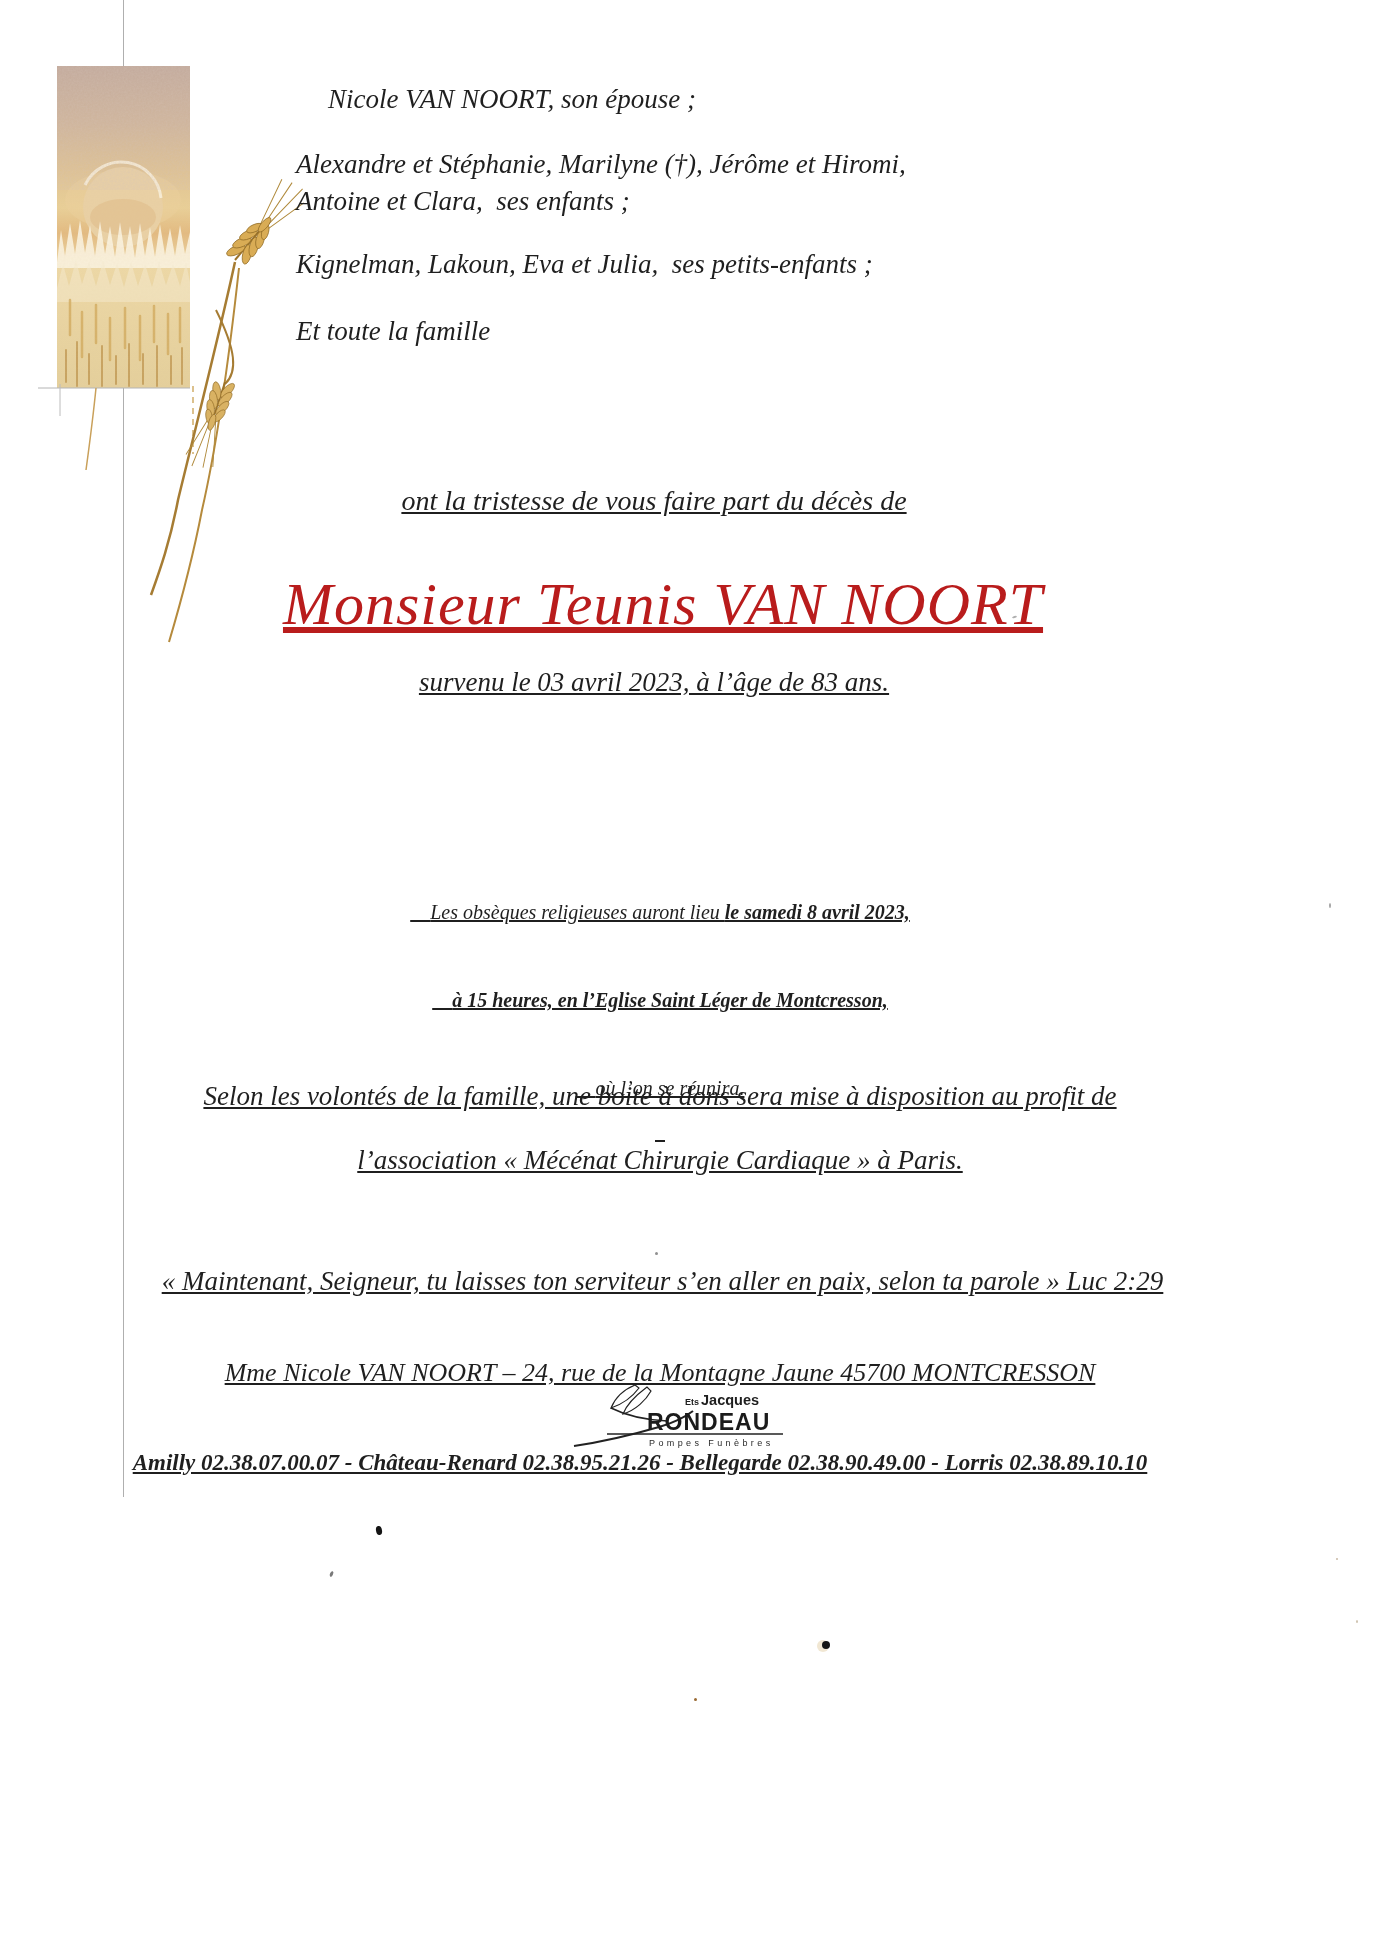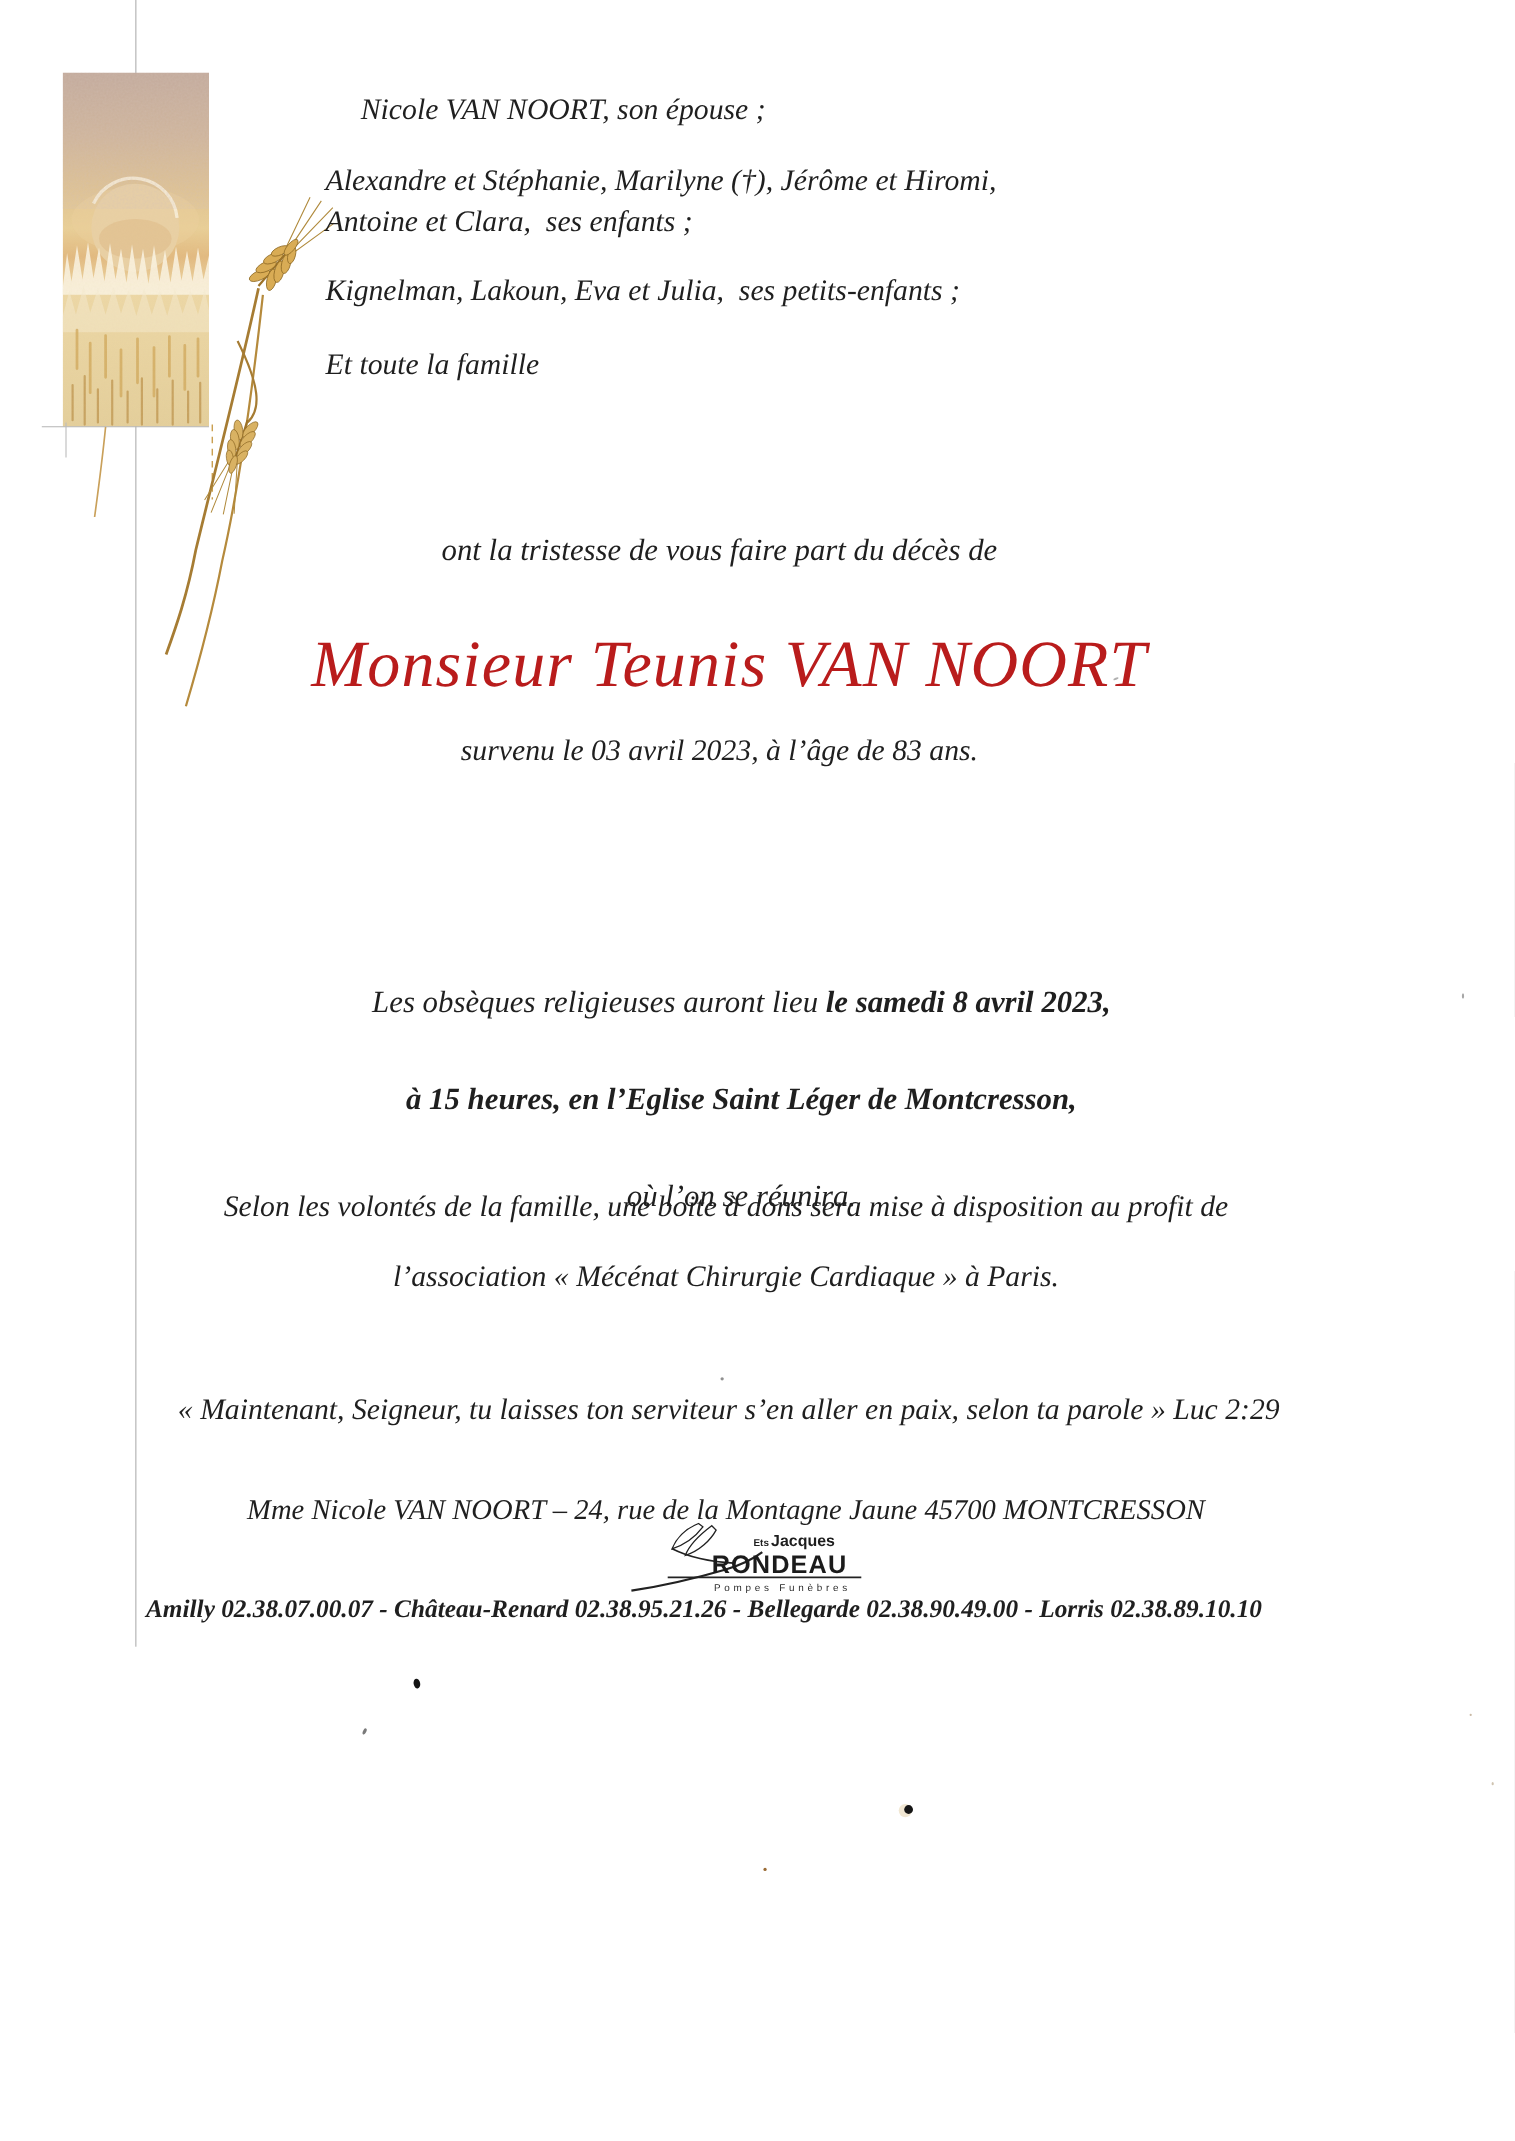--- a/index.html
+++ b/index.html
@@ -1,21 +1,21 @@
 <!DOCTYPE html>
 <html><head>
 <meta charset="utf-8">
 <style>
   html,body{margin:0;padding:0;background:#e8e8e8;}
   .page{position:relative;width:1377px;height:1946px;margin:0 auto;background:#ffffff;overflow:hidden;
         font-family:"Liberation Serif","DejaVu Serif",serif;color:#1f1f1f;}
   .abs{position:absolute;}
   .it{font-style:italic;}
   .txt{font-style:italic;font-size:27px;line-height:37px;white-space:pre-wrap;}
-  .ctr{text-align:center;}
+  .ctr{text-align:center;text-decoration:underline;}
   .b{font-weight:bold;}
   .vline{position:absolute;left:123px;top:0;width:1px;height:1497px;background:#9b9b9b;opacity:.8;}
   .name-line{font-style:italic;font-size:60px;letter-spacing:1px;color:#b91c1c;}
   .small{font-size:27px;}
   .addr{font-size:26px;}
   .phones{font-size:23px;font-weight:bold;white-space:nowrap;}
   .speck{position:absolute;border-radius:50%;}
   svg text{font-family:"Liberation Sans","DejaVu Sans",sans-serif;}
 </style>
 </head>
@@ -98,21 +98,21 @@
 
   <div class="abs txt" style="left:296px;top:81px;margin-left:32px;">Nicole VAN NOORT, son épouse ;</div>
   <div class="abs txt" style="left:296px;top:146px;"><span>Alexandre et Stéphanie, Marilyne (†), Jérôme et Hiromi,</span><br><span>Antoine et Clara,  ses enfants ;</span></div>
   <div class="abs txt" style="left:296px;top:246px;">Kignelman, Lakoun, Eva et Julia,  ses petits-enfants ;</div>
   <div class="abs txt" style="left:296px;top:313px;">Et toute la famille</div>
 
   <div class="abs txt ctr" style="left:254px;top:482px;width:800px;font-size:28px;">ont la tristesse de vous faire part du décès de</div>
   <div class="abs ctr name-line" style="left:258px;top:570px;width:810px;">Monsieur Teunis VAN NOORT</div>
   <div class="abs txt ctr" style="left:254px;top:664px;width:800px;">survenu le 03 avril 2023, à l’âge de 83 ans.</div>
 
-  <div class="abs txt ctr" style="left:260px;top:846px;width:800px;font-size:28px;line-height:44px;">
+  <div class="abs txt ctr" style="left:260px;top:846px;width:800px;font-size:20px;line-height:44px;">
     <span>Les obsèques religieuses auront lieu </span><span class="b">le samedi 8 avril 2023,</span><br>
     <span class="b">à 15 heures, en l’Eglise Saint Léger de Montcresson,</span><br>
     <span>où l’on se réunira.</span>
   </div>
 
   <div class="abs txt ctr" style="left:150px;top:1078px;width:1020px;">Selon les volontés de la famille, une boite à dons sera mise à disposition au profit de</div>
   <div class="abs txt ctr" style="left:160px;top:1142px;width:1000px;">l’association « Mécénat Chirurgie Cardiaque » à Paris.</div>
 
   <div class="abs it ctr small" style="left:160px;top:1266px;width:1005px;">« Maintenant, Seigneur, tu laisses ton serviteur s’en aller en paix, selon ta parole » Luc 2:29</div>
 

